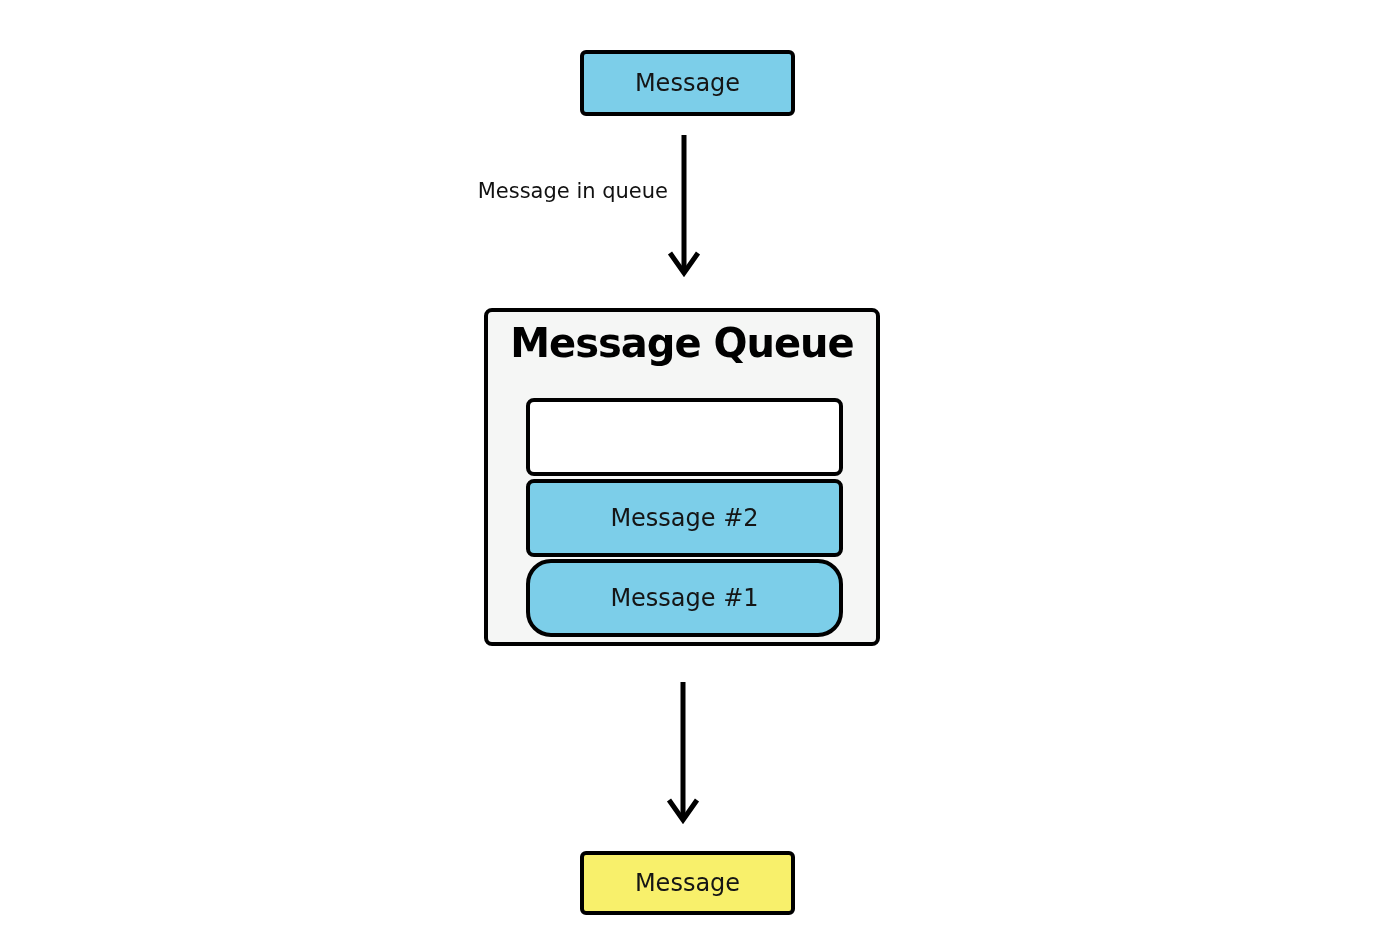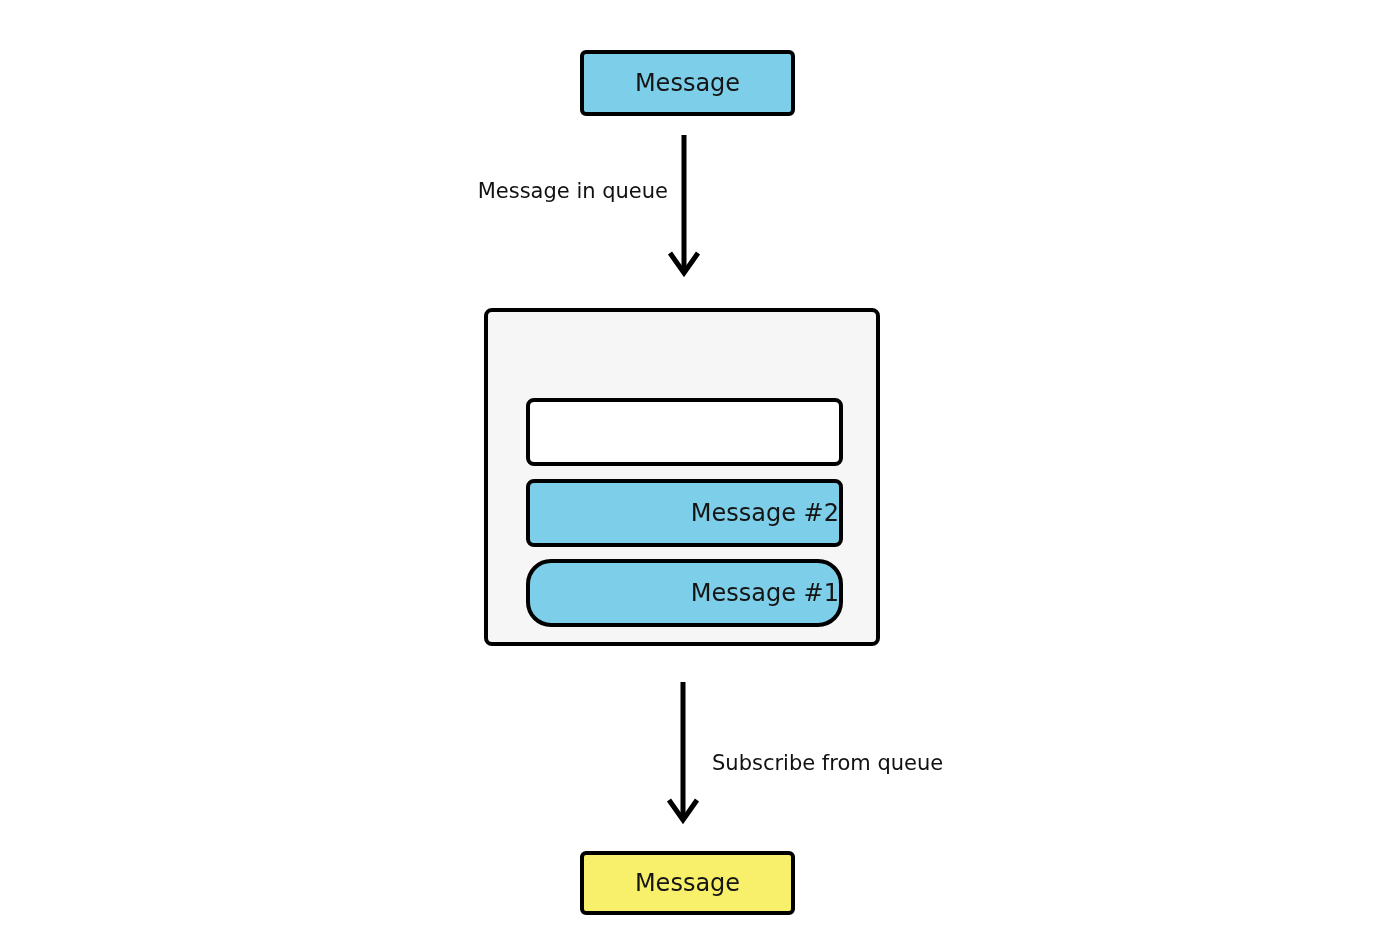--- a/index.html
+++ b/index.html
@@ -38,26 +38,26 @@
     left: 0; top: 8px; width: 100%;
     text-align: center;
     font-size: 40px;
     font-weight: bold;
     letter-spacing: -1px;
     color: #000;
     font-family: "DejaVu Sans", sans-serif;
   }
   .queue-slot {
     position: absolute;
-    left: 38px; width: 317px; height: 68px;
+    left: 38px; width: 317px; height: 78px;
     border: 4px solid #000;
     border-radius: 8px;
     display: flex;
     align-items: center;
-    justify-content: flex-end;
+    justify-content: center;
     font-size: 24px;
     color: #151515;
   }
   .slot-0 { top: 86px;  background: #ffffff; }
   .slot-1 { top: 167px; }
   .slot-2 { top: 247px; border-radius: 25px; }
   .arrow-svg { position: absolute; }
   .arrow-1 { left: 660px; top: 124px; }
   .arrow-2 { left: 659px; top: 671px; }
   .edge-label {
@@ -78,37 +78,37 @@
     <span>Message</span>
   </div>
 
   <svg class="arrow-svg arrow-1" width="48" height="148" viewBox="0 0 48 148">
     <line x1="24" y1="3" x2="24" y2="139" stroke="#000" stroke-width="5"></line>
     <polyline points="10,121 24,141 38,121" fill="none" stroke="#000" stroke-width="5"></polyline>
   </svg>
   <div class="edge-label publish-label">Message in queue</div>
 
   <div class="queue-container" style="background-color: rgb(245, 246, 245);">
+    <div class="queue-title">Message Queue</div>
 
     <div class="queue-slot slot-0">
       <span></span>
     </div>
 
     <div class="queue-slot slot-1" style="background-color: rgb(124, 206, 233);">
       <span>Message #2</span>
     </div>
 
     <div class="queue-slot slot-2" style="background-color: rgb(124, 206, 233);">
       <span>Message #1</span>
     </div>
   </div>
 
   <svg class="arrow-svg arrow-2" width="48" height="148" viewBox="0 0 48 148">
     <line x1="24" y1="3" x2="24" y2="139" stroke="#000" stroke-width="5"></line>
     <polyline points="10,121 24,141 38,121" fill="none" stroke="#000" stroke-width="5"></polyline>
   </svg>
-  <div class="edge-label subscribe-label">Subscribe from queue</div>
 
   <div class="node consumer-box" style="background-color: rgb(248, 240, 107);">
     <span>Message</span>
   </div>
 
 </div>
 
 </body></html>

